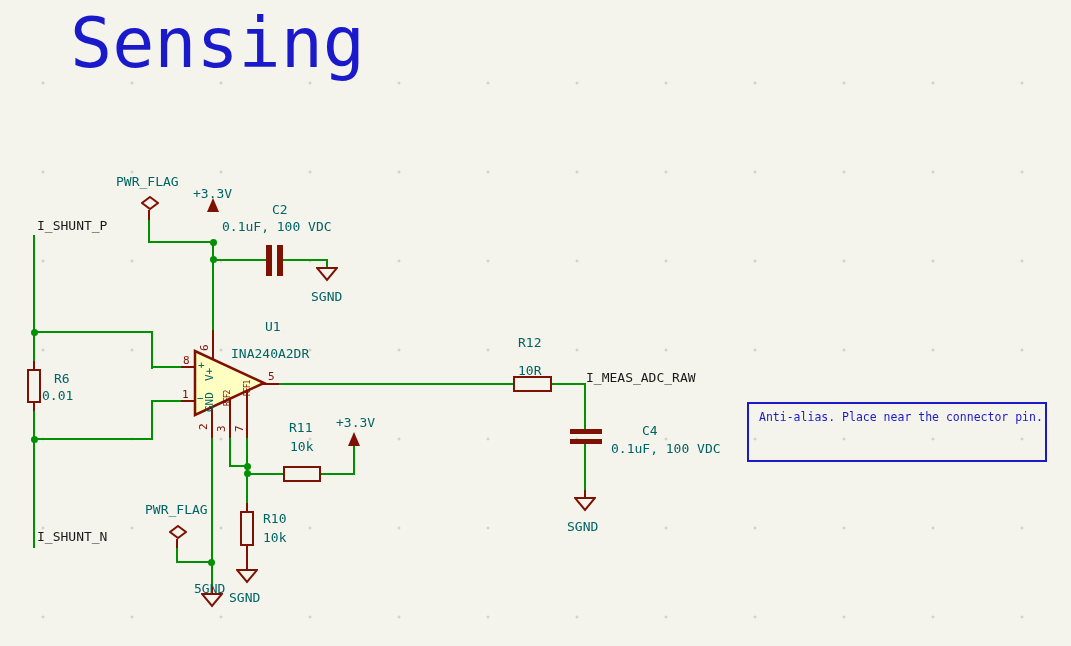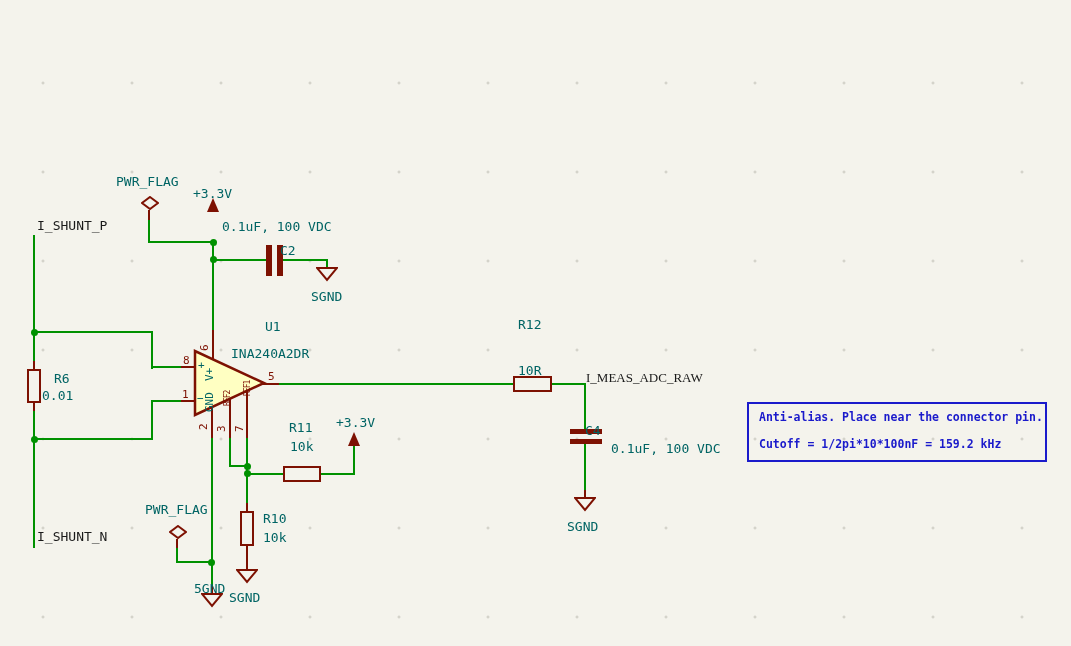--- a/index.html
+++ b/index.html
@@ -20,28 +20,29 @@
   .teal{color:#006464;}
   .redt{color:#7D1102;}
   .blk{color:#1A1A1A;}
   .sz13{font-size:13px;line-height:13px;}
   .sz11{font-size:11px;line-height:11px;}
   .sz8{font-size:8px;line-height:8px;letter-spacing:-1px;}
   .rot{transform:rotate(-90deg);transform-origin:0 0;}
   .rbody{position:absolute;border:2.5px solid #7D1102;background:#F4F3EC;box-sizing:border-box;}
   .svgshape{position:absolute;}
   #title{position:absolute;left:70px;top:2px;font-size:70px;line-height:82px;color:#1A1ACB;}
-  #notebox{position:absolute;left:747px;top:402px;width:300px;height:60px;border:2px solid #1A1ACB;box-sizing:border-box;font-weight:bold;}
+  #notebox{position:absolute;left:747px;top:402px;width:300px;height:60px;border:2px solid #1A1ACB;box-sizing:border-box;}
   .noteline{position:absolute;left:10px;font-size:11.5px;line-height:14px;color:#1A1ACB;white-space:nowrap;font-family:"DejaVu Sans Mono", monospace;}
 </style>
 </head>
 <body>
 
 <div id="canvas">
 
+  <div id="title" class="txt">Sensing</div>
 
   <div class="w" style="left:33px;top:235px;width:2px;height:127px;"></div>
   <div class="w" style="left:33px;top:331px;width:120px;height:2px;"></div>
   <div class="w" style="left:151px;top:331px;width:2px;height:38px;"></div>
   <div class="w" style="left:151px;top:366px;width:31px;height:2px;"></div>
   <div class="w" style="left:33px;top:410px;width:2px;height:138px;"></div>
   <div class="w" style="left:33px;top:438px;width:120px;height:2px;"></div>
   <div class="w" style="left:151px;top:400px;width:2px;height:40px;"></div>
   <div class="w" style="left:151px;top:400px;width:31px;height:2px;"></div>
   <div class="w" style="left:148px;top:218px;width:2px;height:25px;"></div>
@@ -128,59 +129,58 @@
   </svg>
   <svg class="svgshape" style="left:201px;top:593px;" width="22" height="15">
     <polygon points="1,1 21,1 11,13" fill="none" stroke="#7D1102" stroke-width="2"></polygon>
   </svg>
   <svg class="svgshape" style="left:574px;top:497px;" width="22" height="15">
     <polygon points="1,1 21,1 11,13" fill="none" stroke="#7D1102" stroke-width="2"></polygon>
   </svg>
 
   <div class="txt blk sz13" style="left:37px;top:219px;">I_SHUNT_P</div>
   <div class="txt blk sz13" style="left:37px;top:530px;">I_SHUNT_N</div>
-  <div class="txt blk sz13" style="left:586px;top:371px;font-family:Liberation Serif, serif;">I_MEAS_ADC_RAW</div>
+  <div class="txt blk sz13" style="left:586px;top:371px;">I_MEAS_ADC_RAW</div>
 
   <div class="txt teal sz13" style="left:116px;top:175px;">PWR_FLAG</div>
   <div class="txt teal sz13" style="left:193px;top:187px;">+3.3V</div>
   <div class="txt teal sz13" style="left:311px;top:290px;">SGND</div>
   <div class="txt teal sz13" style="left:145px;top:503px;">PWR_FLAG</div>
   <div class="txt teal sz13" style="left:336px;top:416px;">+3.3V</div>
   <div class="txt teal sz13" style="left:229px;top:591px;">SGND</div>
   <div class="txt teal sz13" style="left:194px;top:582px;">5GND</div>
   <div class="txt teal sz13" style="left:567px;top:520px;">SGND</div>
 
-  <div class="txt teal sz13" style="left:280px;top:203px;margin-top:41px;">C2</div>
+  <div class="txt teal sz13" style="left:272px;top:203px;">C2</div>
   <div class="txt teal sz13" style="left:222px;top:220px;">0.1uF, 100 VDC</div>
   <div class="txt teal sz13" style="left:54px;top:372px;">R6</div>
   <div class="txt teal sz13" style="left:42px;top:389px;">0.01</div>
   <div class="txt teal sz13" style="left:265px;top:320px;">U1</div>
   <div class="txt teal sz13" style="left:231px;top:347px;">INA240A2DR</div>
   <div class="txt teal sz13" style="left:289px;top:421px;">R11</div>
   <div class="txt teal sz13" style="left:290px;top:440px;">10k</div>
   <div class="txt teal sz13" style="left:263px;top:512px;">R10</div>
   <div class="txt teal sz13" style="left:263px;top:531px;">10k</div>
-  <div class="txt teal sz13" style="left:518px;top:318px;">R12</div>
+  <div class="txt teal sz13" style="left:518px;top:336px;">R12</div>
   <div class="txt teal sz13" style="left:518px;top:364px;">10R</div>
-  <div class="txt teal sz13" style="left:585px;top:424px;">C4</div>
+  <div class="txt teal sz13" style="left:642px;top:424px;">C4</div>
   <div class="txt teal sz13" style="left:611px;top:442px;">0.1uF, 100 VDC</div>
 
   <div class="txt redt sz11" style="left:183px;top:355px;">8</div>
   <div class="txt redt sz11" style="left:182px;top:389px;">1</div>
   <div class="txt redt sz11 rot" style="left:199px;top:351px;">6</div>
   <div class="txt redt sz11" style="left:268px;top:371px;">5</div>
   <div class="txt redt sz11 rot" style="left:198px;top:430px;">2</div>
   <div class="txt redt sz11 rot" style="left:216px;top:432px;">3</div>
   <div class="txt redt sz11 rot" style="left:234px;top:432px;">7</div>
 
   <div class="txt teal sz11" style="left:198px;top:360px;">+</div>
   <div class="txt teal sz11 rot" style="left:204px;top:381px;">V+</div>
   <div class="txt teal sz11" style="left:197px;top:393px;">−</div>
   <div class="txt teal sz11 rot" style="left:204px;top:412px;">GND</div>
   <div class="txt redt sz8 rot" style="left:224px;top:406px;">REF2</div>
   <div class="txt redt sz8 rot" style="left:244px;top:396px;">REF1</div>
 
   <div id="notebox">
     <div class="noteline" style="top:6px;">Anti-alias. Place near the connector pin.</div>
-    <div class="noteline" style="top:33px;">Cutoff = 1/2pi*10*100nF = 159.2 kHz</div>
   </div>
 
 </div>
 
 </body></html>

